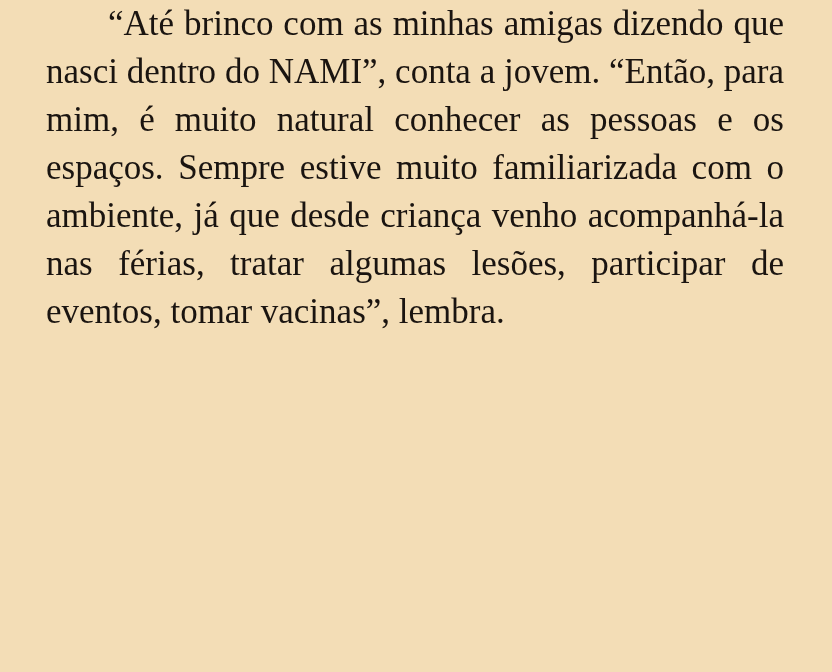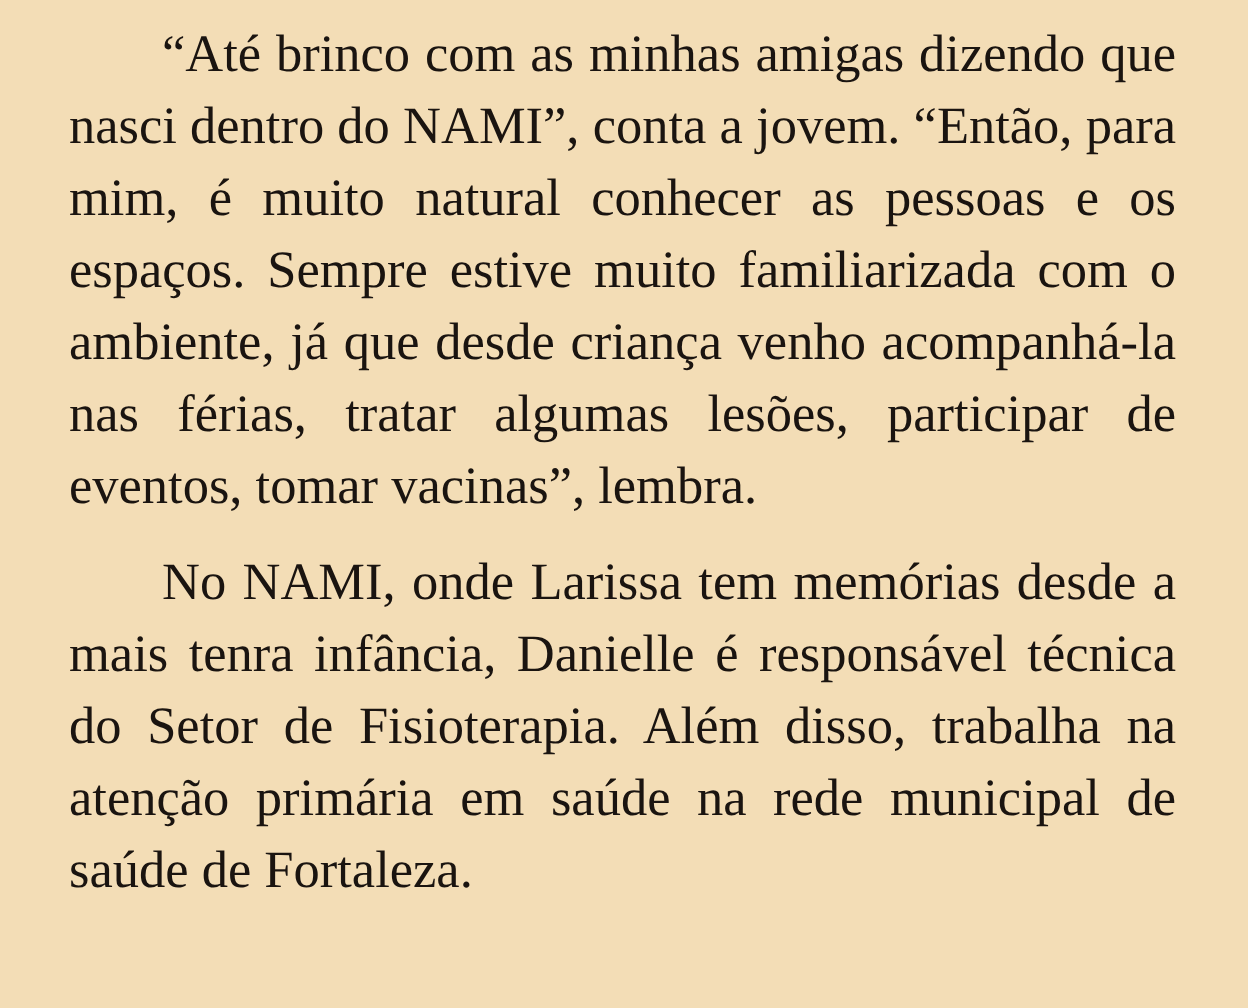--- a/index.html
+++ b/index.html
@@ -12,21 +12,21 @@
     background: #f3ddb6;
     font-family: "Liberation Serif", "DejaVu Serif", serif;
     color: #1a1410;
     overflow: hidden;
   }
   .page {
     width: 832px;
     height: 572px;
     background: #f3ddb6;
     box-sizing: border-box;
-    padding: 12px 48px 0 46px;
+    padding: 0 48px 0 46px;
     display: flex;
     flex-direction: column;
   }
   .para {
     font-size: 35px;
     line-height: 48px;
     text-align: justify;
     text-justify: inter-word;
     text-indent: 62px;
     margin: 0;
@@ -35,14 +35,13 @@
   }
   .para + .para {
     margin-top: 16px;
   }
 </style>
 </head>
 <body>
 
 <div class="page">
   <p class="para">“Até brinco com as minhas amigas dizendo que nasci dentro do NAMI”, conta a jovem. “Então, para mim, é muito natural conhecer as pessoas e os espaços. Sempre estive muito familiarizada com o ambiente, já que desde criança venho acompanhá-la nas férias, tratar algumas lesões, participar de eventos, tomar vacinas”, lembra.</p>
-  <p class="para">No NAMI, onde Larissa tem memórias desde a mais tenra infância, Danielle é responsável técnica do Setor de Fisioterapia. Além disso, trabalha na atenção primária em saúde na rede municipal de saúde de Fortaleza.</p>
 </div>
 
 </body></html>

